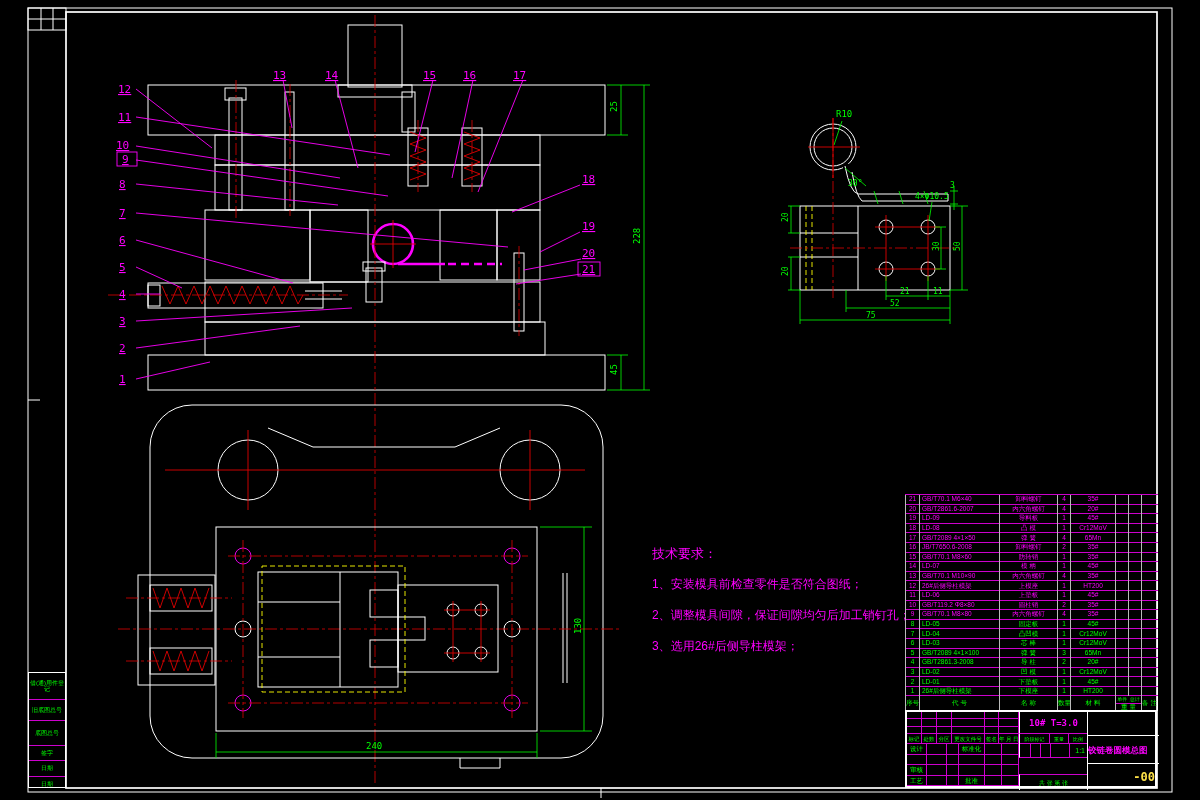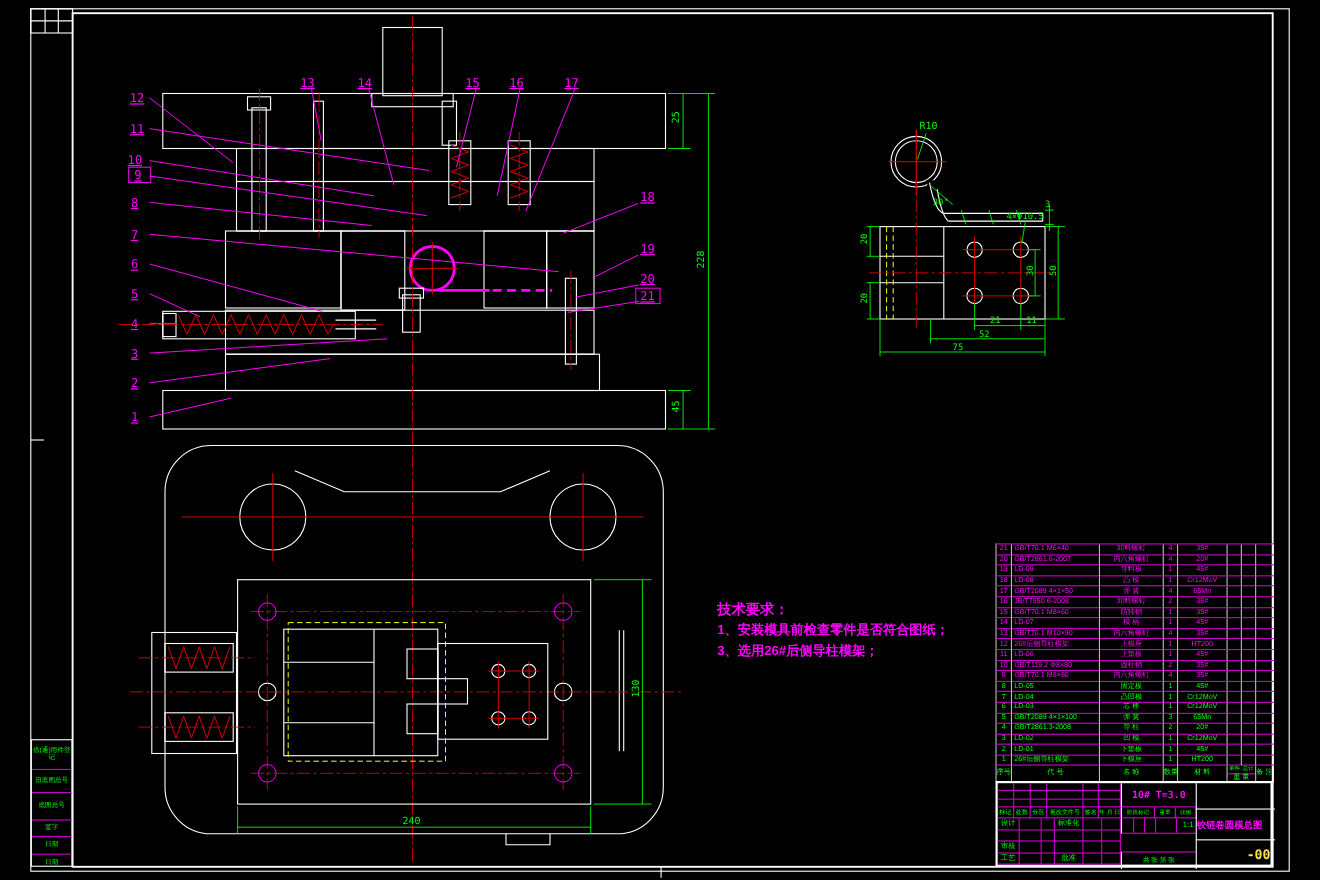--- a/index.html
+++ b/index.html
@@ -11,23 +11,23 @@
   svg .cl{stroke:#e00000;fill:none;stroke-width:.8;stroke-dasharray:12 3 3 3;}
   svg .rd{stroke:#e00000;fill:none;stroke-width:.9;}
   svg .mg{stroke:#ff00ff;fill:none;stroke-width:.9;}
   svg .mg2{stroke:#ff00ff;fill:none;stroke-width:2.6;}
   svg .gn{stroke:#00ff00;fill:none;stroke-width:.8;}
   svg .yl{stroke:#ffff00;fill:none;stroke-width:.9;stroke-dasharray:5 3;}
   svg text.co{fill:#ff00ff;font:11px "DejaVu Sans Mono",monospace;text-decoration:underline;}
   svg text.dm{fill:#00ff00;font:9px "DejaVu Sans Mono",monospace;}
   svg text.dms{fill:#00ff00;font:8px "DejaVu Sans Mono",monospace;}
 
-  .tech{position:absolute;left:652px;top:544px;width:280px;color:#ff00ff;font-weight:bold;}
+  .tech{position:absolute;left:652px;top:544px;width:280px;color:#ff00ff;font-weight:normal;}
   .tech .t{font-size:13px;line-height:19px;}
-  .tech .i{font-size:12px;line-height:19px;white-space:nowrap;}
+  .tech .i{font-size:12px;line-height:19px;white-space:nowrap;margin-top:12px;}
 
   
   #bom{position:absolute;left:905px;top:494px;width:252px;border-collapse:collapse;
        table-layout:fixed;border:1px solid #fff;}
   #bom td{border-top:1px solid #cc00cc;border-left:1px solid #bbb;height:8.6px;
           font-size:6.5px;line-height:8px;padding:0;text-align:center;overflow:hidden;
           white-space:nowrap;}
   #bom td.l{text-align:left;padding-left:2px;}
   #bom tr.tone-magenta{color:#ff00ff;}
   #bom tr.tone-green{color:#00ff00;}
@@ -268,20 +268,21 @@
     <path class="gn" d="M216,733 V758 M537,733 V758 M216,752 H537"></path>
     <text class="dm" x="366" y="749">240</text>
     <path class="gn" d="M540,527 H592 M540,731 H592 M584,527 V731"></path>
     <text class="dm" transform="rotate(-90 581 634)" x="581" y="634">130</text>
   </g>
 </svg>
 
 <div class="tech">
   <div class="t">技术要求：</div>
   <div class="i">1、安装模具前检查零件是否符合图纸；</div>
+  <div class="i">2、调整模具间隙，保证间隙均匀后加工销钉孔；</div>
   <div class="i">3、选用26#后侧导柱模架；</div>
 </div>
 
 <table id="bom">
   <colgroup>
     <col style="width:14px">
         <col style="width:80px">
         <col style="width:58px">
         <col style="width:13px">
     <col style="width:45px">

